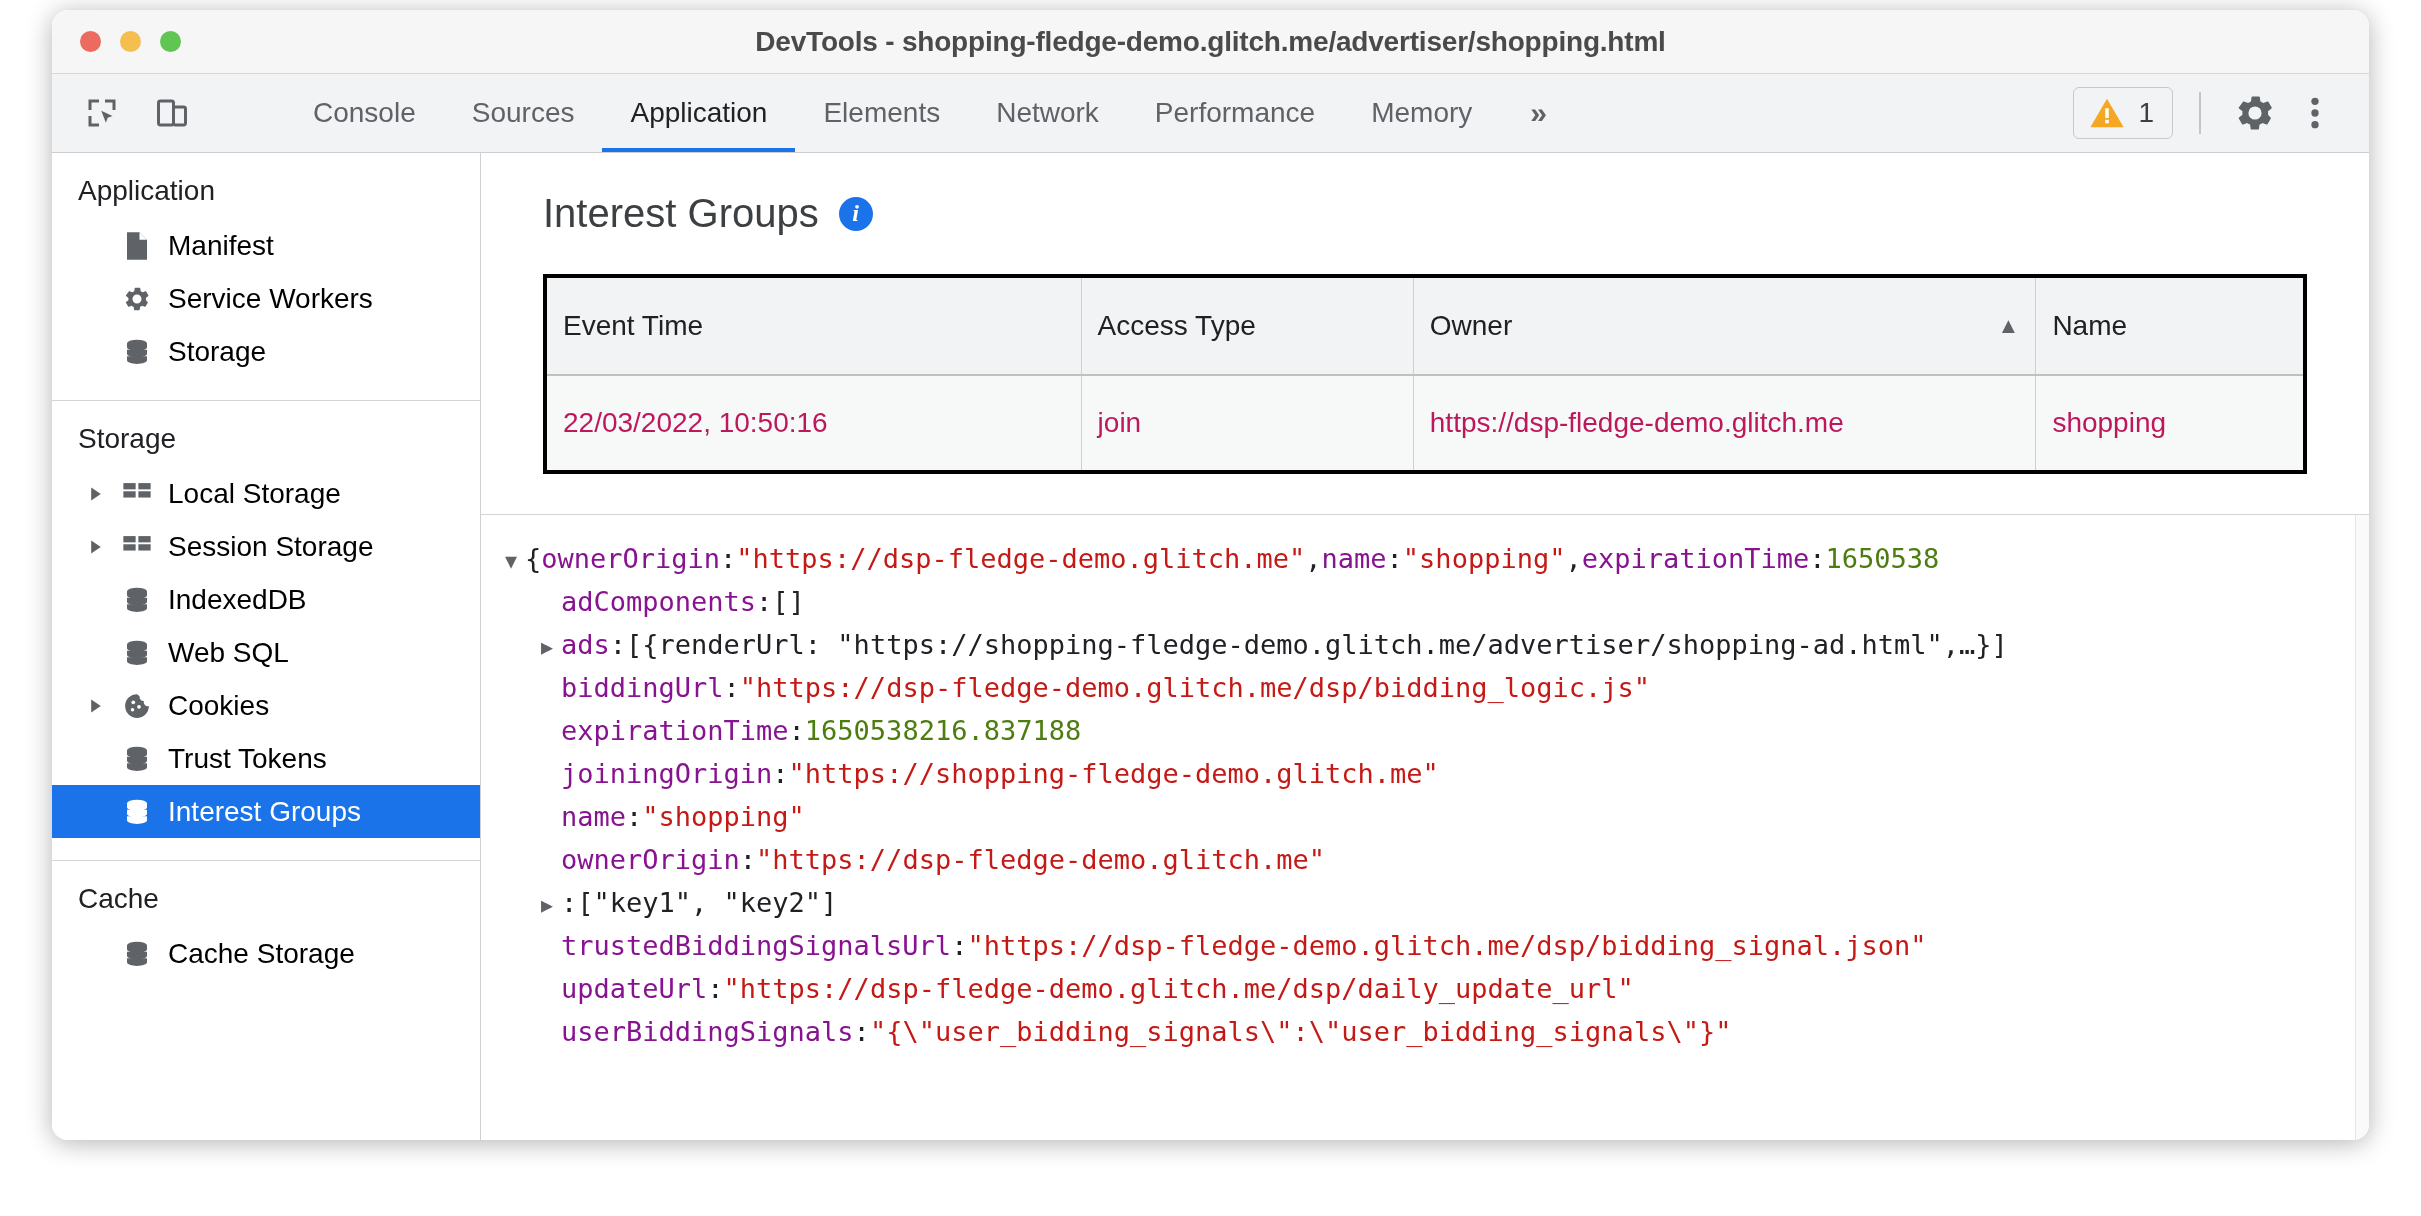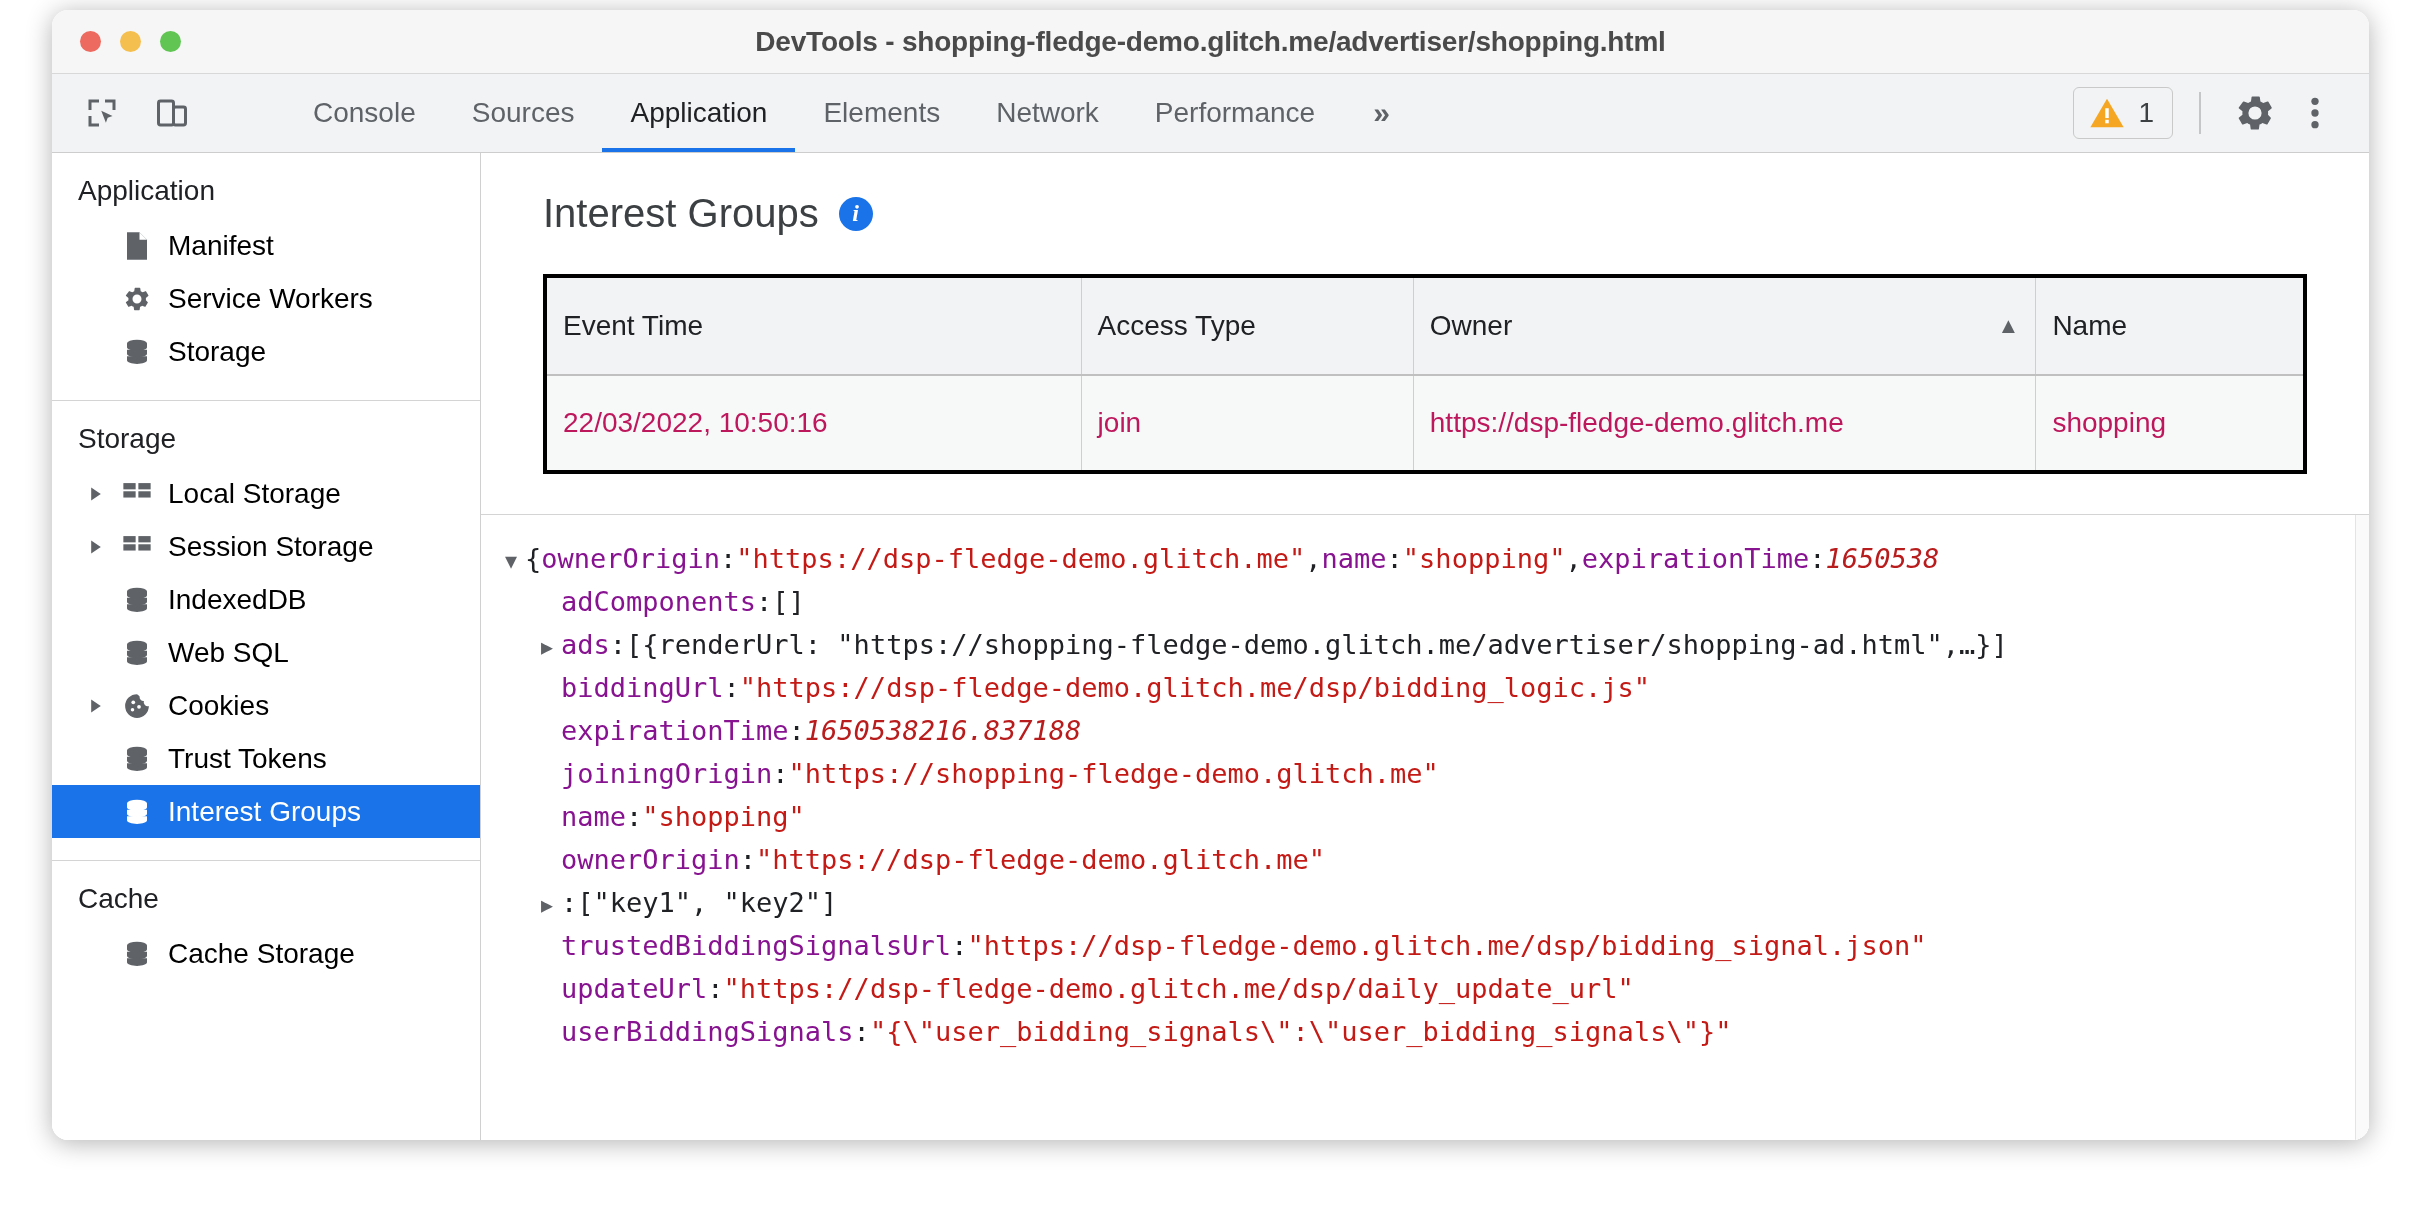--- a/index.html
+++ b/index.html
@@ -303,21 +303,21 @@
     width: 28px;
     flex: 0 0 28px;
     color: #5f6368;
     font-size: 20px;
     text-align: center;
   }
   .jrow .tri.hidden { visibility: hidden; }
   .jrow.indent1 { padding-left: 52px; }
   .k   { color: #881391; text-align: center; }
   .s   { color: #c41a16; }
-  .n   { color: #b91c1c; font-style: italic; }
+  .n   { color: #4d7c0f; }
   .p   { color: #202124; }
   #scroll-hint {
     position: absolute;
     top: 0; right: 0;
     width: 13px;
     height: 100%;
     background: #fafafa;
     border-left: 1px solid #e4e4e4;
   }
 </style>
@@ -363,20 +363,23 @@
         <span>Application</span>
       </div>
       <div class="tab">
         <span>Elements</span>
       </div>
       <div class="tab">
         <span>Network</span>
       </div>
       <div class="tab">
         <span>Performance</span>
+      </div>
+      <div class="tab">
+        <span>Memory</span>
       </div>
       <div class="tab more">
         <span>»</span>
       </div>
     </div>
 
     <div id="tool-right">
       <div id="warn-badge">
         <svg width="38" height="38" viewBox="0 0 24 24">
           <path d="M12 3 L22.5 21 H1.5 Z" fill="#f5a623"></path>

